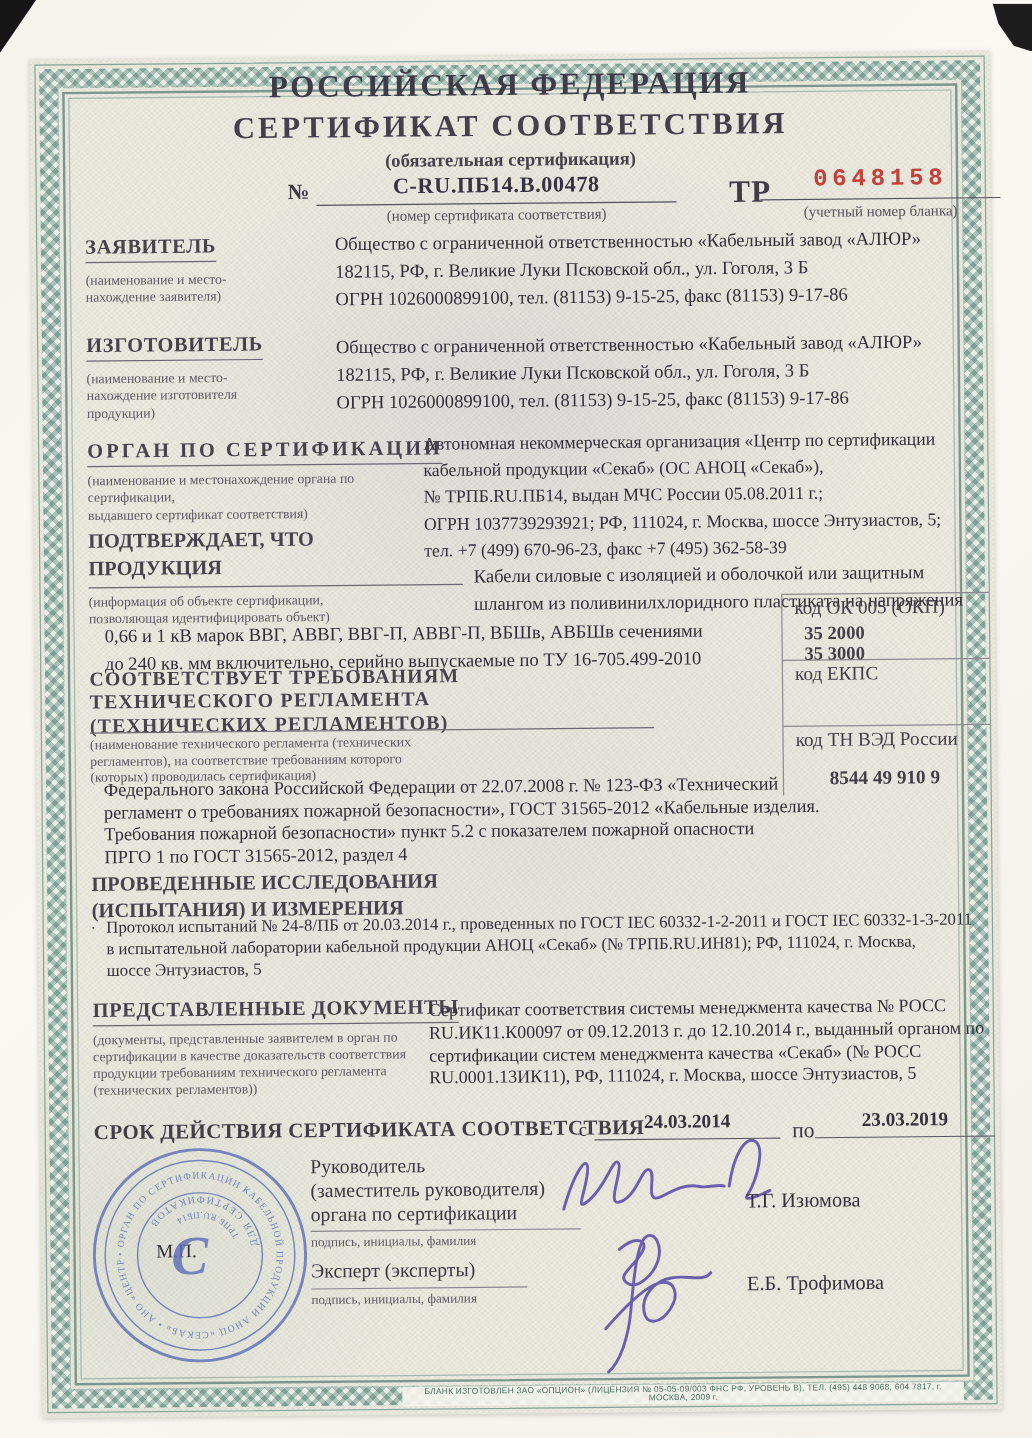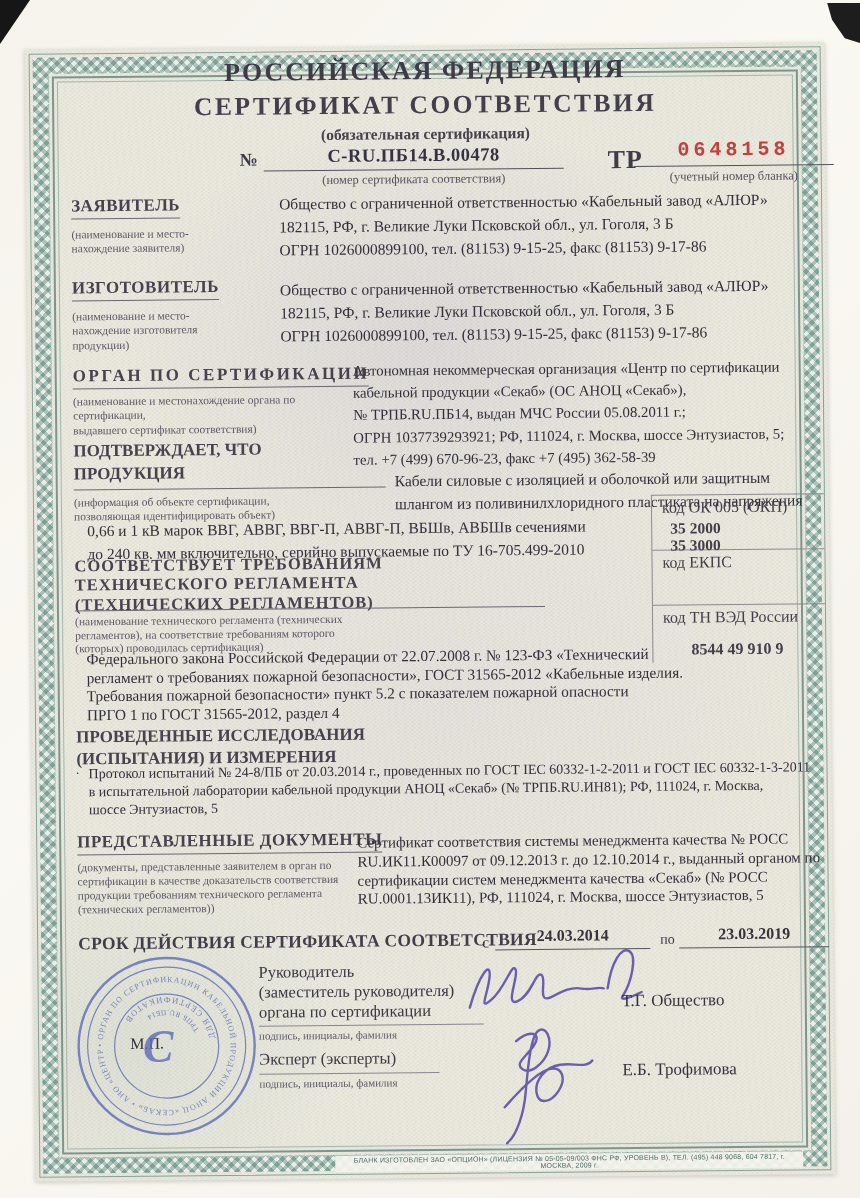--- a/index.html
+++ b/index.html
@@ -186,21 +186,21 @@
 продукции требованиям технического регламента
 (технических регламентов))</div>
     <div class="abs body-txt pre" style="left:325px;top:787px;width:480px;font-size:15px;line-height:1.25;">Сертификат  соответствия  системы  менеджмента  качества  № РОСС
 RU.ИК11.К00097 от 09.12.2013 г. до 12.10.2014 г., выданный органом по
 сертификации  систем  менеджмента  качества  «Секаб»  (№  РОСС
 RU.0001.13ИК11), РФ, 111024,  г. Москва, шоссе Энтузиастов, 5</div>
 
     <div class="abs" style="left:45px;top:884px;font-size:17.5px;font-weight:700;letter-spacing:0.3px;color:#413d49;">СРОК ДЕЙСТВИЯ СЕРТИФИКАТА СООТВЕТСТВИЯ</div>
     <div class="abs" style="left:449px;top:888px;font-size:15.5px;color:#3a3742;">с</div>
     <div class="abs ctr" style="left:462px;top:882px;width:155px;font-size:16px;font-weight:700;color:#35323d;border-bottom:1px solid #55555f;padding-bottom:4px;">24.03.2014</div>
-    <div class="abs" style="left:627px;top:888px;font-size:14px;color:#3a3742;">по</div>
+    <div class="abs" style="left:627px;top:888px;font-size:18px;color:#3a3742;">по</div>
     <div class="abs ctr" style="left:646px;top:882px;width:150px;font-size:16px;font-weight:700;color:#35323d;border-bottom:1px solid #55555f;padding-bottom:4px;">23.03.2019</div>
 
     <div class="abs" style="left:96px;top:986px;font-size:16px;color:#33313a;z-index:1;">М.П.</div>
 
     <svg class="abs" style="left:40px;top:905px;z-index:2;opacity:0.82;" width="185" height="185" viewBox="0 0 185 185">
       <defs>
         <path id="ringPath" d="M 28.5,92.5 a 64,64 0 1,1 128,0 a 64,64 0 1,1 -128,0"></path>
         <path id="innerArc" d="M 141.5,92.5 a 49,49 0 0,0 -98,0"></path>
         <path id="codeArc" d="M 128.5,92.5 a 36,36 0 0,0 -72,0"></path>
       </defs>
@@ -226,21 +226,21 @@
     <div class="abs sig-role pre" style="left:225px;top:915px;">Руководитель
 (заместитель руководителя)
 органа  по  сертификации</div>
     <div class="abs rule" style="left:225px;top:978px;width:225px;border-top-color:#8a8590;"></div>
     <div class="abs sig-cap" style="left:225px;top:982px;">подпись, инициалы, фамилия</div>
 
     <svg class="abs" style="left:428px;top:898px;" width="195" height="88" viewBox="0 0 195 88">
       <path d="M 8,64 C 18,30 30,16 28,34 C 26,52 16,68 30,56 C 44,44 50,20 54,26 C 58,32 42,64 56,58 C 70,52 74,28 80,32 C 86,36 74,62 90,54 C 102,48 110,44 120,46 C 130,48 136,44 142,46" fill="none" stroke="#6a5fae" stroke-width="2.4" stroke-linecap="round"></path>
       <path d="M 146,46 C 150,20 160,4 168,9 C 176,14 170,40 161,54 C 157,60 172,54 180,50" fill="none" stroke="#6a5fae" stroke-width="2.4" stroke-linecap="round"></path>
     </svg>
-    <div class="abs sig-name" style="left:588px;top:947px;">Т.Г. Общество</div>
+    <div class="abs sig-name" style="left:588px;top:947px;">Т.Г. Изюмова</div>
 
     <div class="abs sig-role" style="left:225px;top:1002px;">Эксперт (эксперты)</div>
     <div class="abs rule" style="left:225px;top:1026px;width:180px;border-top-color:#8a8590;"></div>
     <div class="abs sig-cap" style="left:225px;top:1030px;">подпись, инициалы, фамилия</div>
 
     <svg class="abs" style="left:452px;top:966px;" width="125" height="142" viewBox="0 0 125 142">
       <path d="M 30,30 C 44,18 56,22 48,34 C 40,46 28,52 36,58 C 44,64 58,52 62,40 C 66,28 60,14 52,20 C 44,26 41,62 39,82 C 37,102 30,124 20,132" fill="none" stroke="#6a5fae" stroke-width="2.4" stroke-linecap="round"></path>
       <path d="M 18,96 C 34,78 52,60 64,58 C 76,56 80,68 72,80 C 64,92 52,94 50,82 C 48,70 58,56 74,54 C 88,52 100,58 106,50" fill="none" stroke="#6a5fae" stroke-width="2.4" stroke-linecap="round"></path>
     </svg>
     <div class="abs sig-name" style="left:588px;top:1016px;">Е.Б. Трофимова</div>

